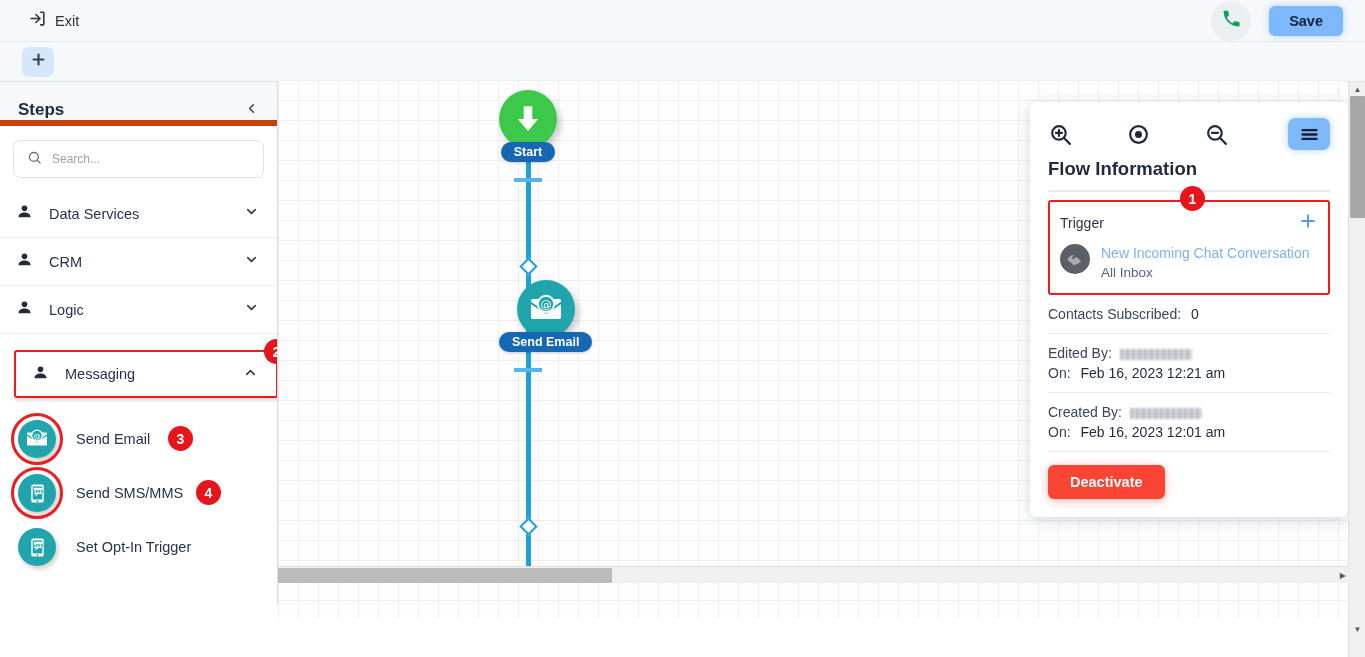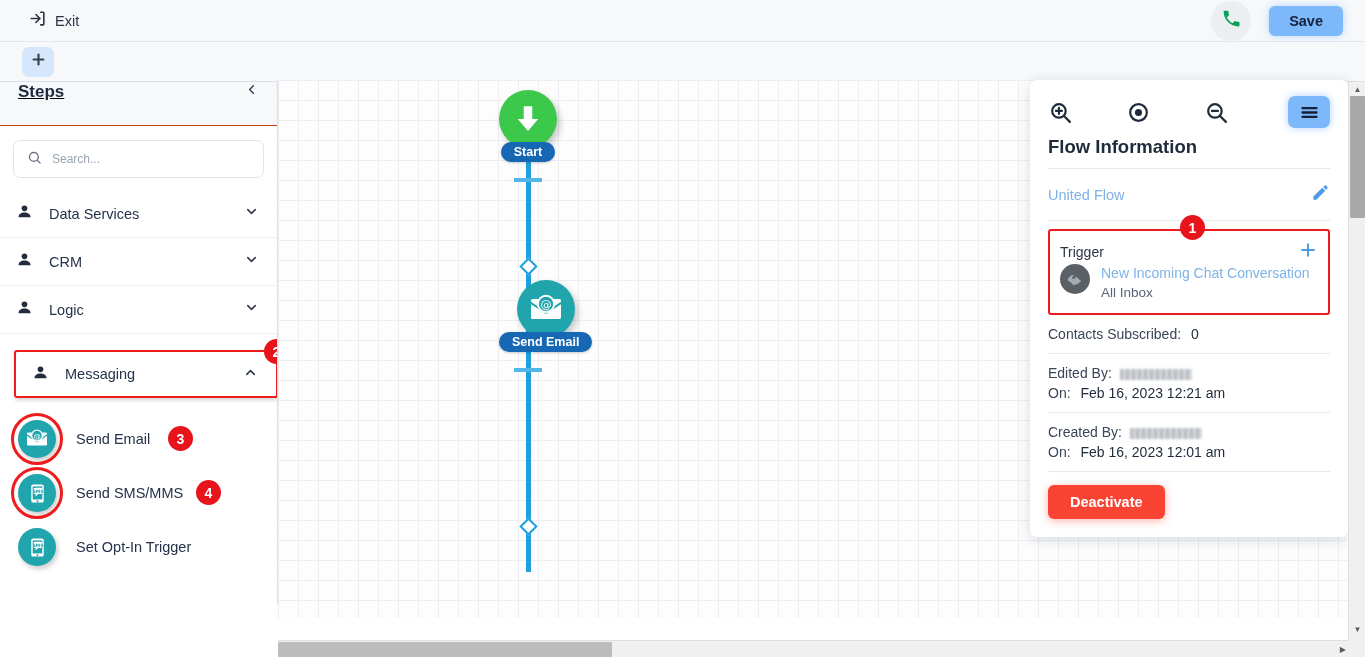--- a/index.html
+++ b/index.html
@@ -2,21 +2,21 @@
 <html><head>
 <meta charset="utf-8">
 <style>
   * { box-sizing: border-box; margin: 0; padding: 0; }
   html, body {
     width: 1365px; height: 657px;
     font-family: "Liberation Sans", sans-serif;
     background: #ffffff;
     overflow: hidden;
   }
-  #app { position: relative; width: 1365px; height: 657px; }
+  #app { position: relative; width: 1365px; height: 583px; }
 
   
   .topbar {
     position: absolute; left: 0; top: 0; width: 1365px; height: 42px;
     background: #f6f8fa; border-bottom: 1px solid #e3e8ef;
     display: flex; align-items: center;
   }
   .exit-btn {
     display: flex; align-items: center; gap: 8px;
     margin-left: 28px; cursor: pointer;
@@ -50,22 +50,22 @@
     cursor: pointer;
   }
 
   
   .steps-panel {
     position: absolute; left: 0; top: 82px; width: 278px; height: 522px;
     background: #ffffff; border-right: 1px solid #d9dfe7;
     display: flex; flex-direction: column;
   }
   .steps-header {
-    height: 44px; background: #f6f8fa; border-bottom: 1px solid #c2410c;
-    display: flex; align-items: flex-start; padding: 0 18px; text-decoration: underline;
+    height: 44px; background: #f6f8fa; border-bottom: 6px solid #c2410c;
+    display: flex; align-items: flex-end; padding: 0 18px;
   }
   .steps-title { font-size: 17px; font-weight: bold; color: #1f2a3c; }
   .collapse-icon { margin-left: auto; cursor: pointer; color: #33405a; }
 
   .search-wrap { padding: 14px 13px 12px 13px; }
   .search-box {
     display: flex; align-items: center; gap: 10px;
     height: 38px; border: 1px solid #dfe4ec; border-radius: 7px;
     padding: 0 13px; background: #fff;
   }
@@ -137,21 +137,21 @@
   .edge-tick {
     position: absolute; width: 28px; height: 4px; background: #54b6e8;
   }
   .diamond {
     position: absolute; width: 13px; height: 13px; background: #fff;
     border: 2.5px solid #1f9fe0; transform: rotate(45deg);
   }
 
   
   .info-panel {
-    position: absolute; left: 1030px; top: 80px; width: 318px;
+    position: absolute; left: 1030px; top: 102px; width: 318px;
     background: #fff; border-radius: 7px;
     box-shadow: 0 3px 14px rgba(20,35,65,.16);
     padding: 16px 18px 18px 18px;
   }
   .zoom-tools { display: flex; align-items: center; gap: 0; margin-bottom: 8px; }
   .zoom-tools .tool { width: 78px; display: flex; justify-content: flex-start; cursor: pointer; }
   .hamburger {
     margin-left: auto; width: 42px; height: 32px; border-radius: 7px;
     background: #7db8fb; display: flex; align-items: center; justify-content: center;
     cursor: pointer; box-shadow: 0 0 8px rgba(125,184,251,.6);
@@ -164,21 +164,21 @@
   .flow-name { font-size: 14.5px; color: #7eb3e8; }
   .pencil { margin-left: auto; cursor: pointer; }
 
   .trigger-box {
     border: 2.5px solid #ee1c1c; border-radius: 3px;
     padding: 9px 10px 11px 10px; position: relative; margin-top: 8px;
   }
   .trigger-head { display: flex; align-items: center; }
   .trigger-label { font-size: 14px; color: #2b3445; }
   .plus-icon { margin-left: auto; cursor: pointer; font-size: 22px; color: #4f9ae8; line-height: 1; }
-  .trigger-item { display: flex; align-items: flex-start; gap: 11px; margin-top: 0; }
+  .trigger-item { display: flex; align-items: flex-start; gap: 11px; margin-top: 9px; }
   .trigger-avatar {
     width: 30px; height: 30px; border-radius: 50%; background: #5b5f66;
     display: flex; align-items: center; justify-content: center; flex-shrink: 0;
   }
   .trigger-name { font-size: 14px; color: #7eb3e8; line-height: 1.25; }
   .trigger-sub { font-size: 13.5px; color: #5a6578; line-height: 1.35; }
 
   .meta-row { font-size: 14px; color: #2b3445; padding: 11px 0; }
   .meta-row .lbl { color: #3a4559; }
   .meta-row .val { color: #1f2a3c; }
@@ -464,28 +464,20 @@
           <line x1="4" y1="7" x2="20" y2="7"></line>
           <line x1="4" y1="12" x2="20" y2="12"></line>
           <line x1="4" y1="17" x2="20" y2="17"></line>
         </svg>
       </span>
     </div>
 
     <div class="info-title">Flow Information</div>
     <div class="hr"></div>
 
-    <div class="flow-name-row">
-      <span class="flow-name">United Flow</span>
-      <span class="pencil">
-        <svg width="19" height="19" viewBox="0 0 24 24" fill="#4f9ae8">
-          <path d="M3 17.2V21h3.8L18 9.8 14.2 6 3 17.2zM20.7 6.6c.4-.4.4-1 0-1.4l-2-2c-.4-.4-1-.4-1.4 0L15.5 5 19.3 8.8l1.4-2.2z"></path>
-        </svg>
-      </span>
-    </div>
     <div class="hr"></div>
 
     <div class="trigger-box">
       <span class="badge" style="top:-16px; left:130px;">1</span>
       <div class="trigger-head">
         <span class="trigger-label">Trigger</span>
         <span class="plus-icon">
           <svg width="20" height="20" viewBox="0 0 24 24" stroke="#4f9ae8" stroke-width="2.3" stroke-linecap="round">
             <line x1="12" y1="5" x2="12" y2="19"></line>
             <line x1="5" y1="12" x2="19" y2="12"></line>

